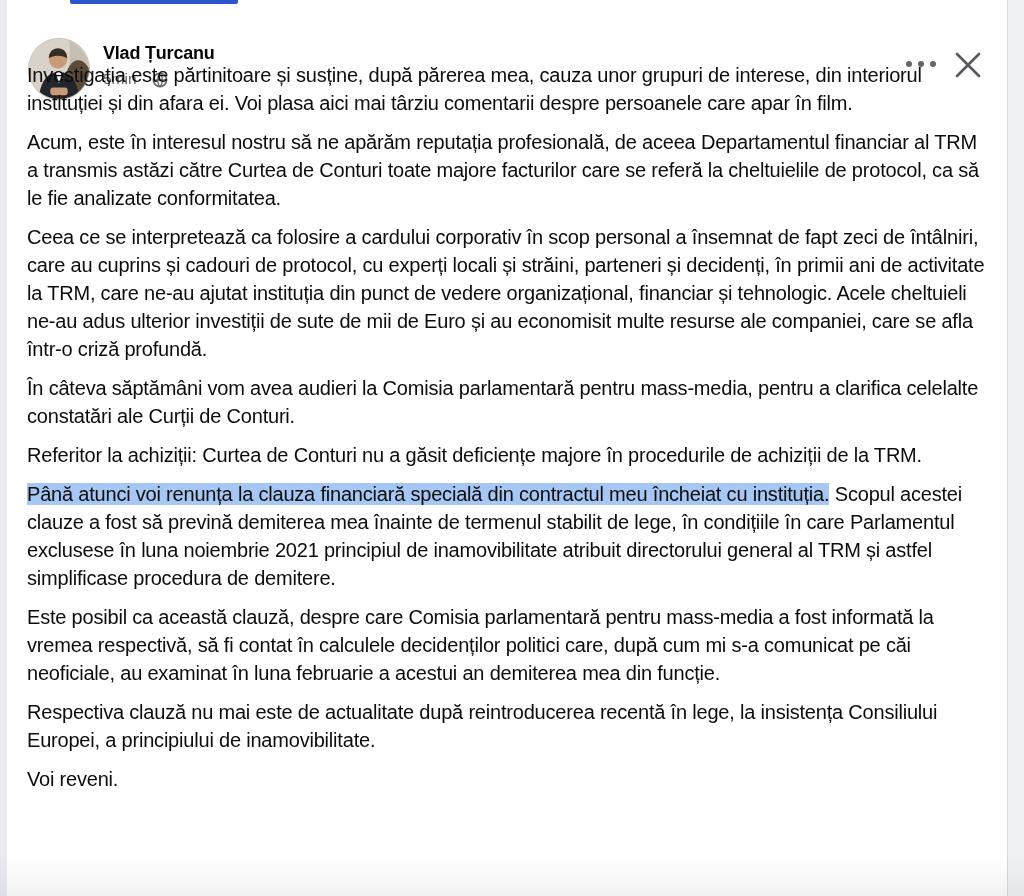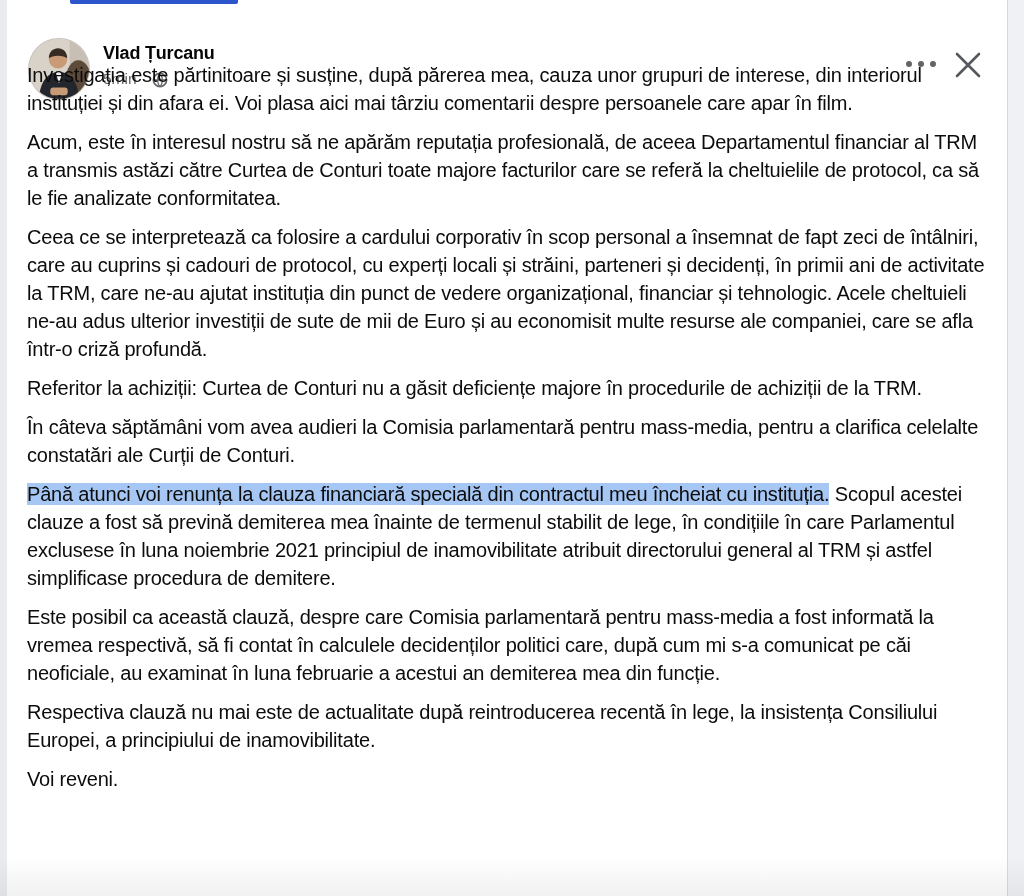--- a/index.html
+++ b/index.html
@@ -94,21 +94,21 @@
     <svg width="34" height="34" viewBox="0 0 34 34">
       <path d="M6 6 L28 28 M28 6 L6 28" stroke="#55585c" stroke-width="2.6" stroke-linecap="round" fill="none"></path>
     </svg>
   </div>
 </div>
 
 <div class="post-body">
     <p>Investigația este părtinitoare și susține, după părerea mea, cauza unor grupuri de interese, din interiorul instituției și din afara ei. Voi plasa aici mai târziu comentarii despre persoanele care apar în film.</p>
     <p>Acum, este în interesul nostru să ne apărăm reputația profesională, de aceea Departamentul financiar al TRM a transmis astăzi către Curtea de Conturi toate majore facturilor care se referă la cheltuielile de protocol, ca să le fie analizate conformitatea.</p>
     <p>Ceea ce se interpretează ca folosire a cardului corporativ în scop personal a însemnat de fapt zeci de întâlniri, care au cuprins și cadouri de protocol, cu experți locali și străini, parteneri și decidenți, în primii ani de activitate la TRM, care ne-au ajutat instituția din punct de vedere organizațional, financiar și tehnologic. Acele cheltuieli ne-au adus ulterior investiții de sute de mii de Euro și au economisit multe resurse ale companiei, care se afla într-o criză profundă.</p>
+    <p>În câteva săptămâni vom avea audieri la Comisia parlamentară pentru mass-media, pentru a clarifica celelalte constatări ale Curții de Conturi.</p>
     <p>Referitor la achiziții: Curtea de Conturi nu a găsit deficiențe majore în procedurile de achiziții de la TRM.</p>
-    <p>În câteva săptămâni vom avea audieri la Comisia parlamentară pentru mass-media, pentru a clarifica celelalte constatări ale Curții de Conturi.</p>
     <p><span class="hl">Până atunci voi renunța la clauza financiară specială din contractul meu încheiat cu instituția.</span> Scopul acestei clauze a fost să prevină demiterea mea înainte de termenul stabilit de lege, în condițiile în care Parlamentul exclusese în luna noiembrie 2021 principiul de inamovibilitate atribuit directorului general al TRM și astfel simplificase procedura de demitere.</p>
     <p>Este posibil ca această clauză, despre care Comisia parlamentară pentru mass-media a fost informată la vremea respectivă, să fi contat în calculele decidenților politici care, după cum mi s-a comunicat pe căi neoficiale, au examinat în luna februarie a acestui an demiterea mea din funcție.</p>
     <p>Respectiva clauză nu mai este de actualitate după reintroducerea recentă în lege, la insistența Consiliului Europei, a principiului de inamovibilitate.</p>
     <p>Voi reveni.</p>
   </div>
 
 <div class="bottom-fade"></div>
 
 </body></html>

